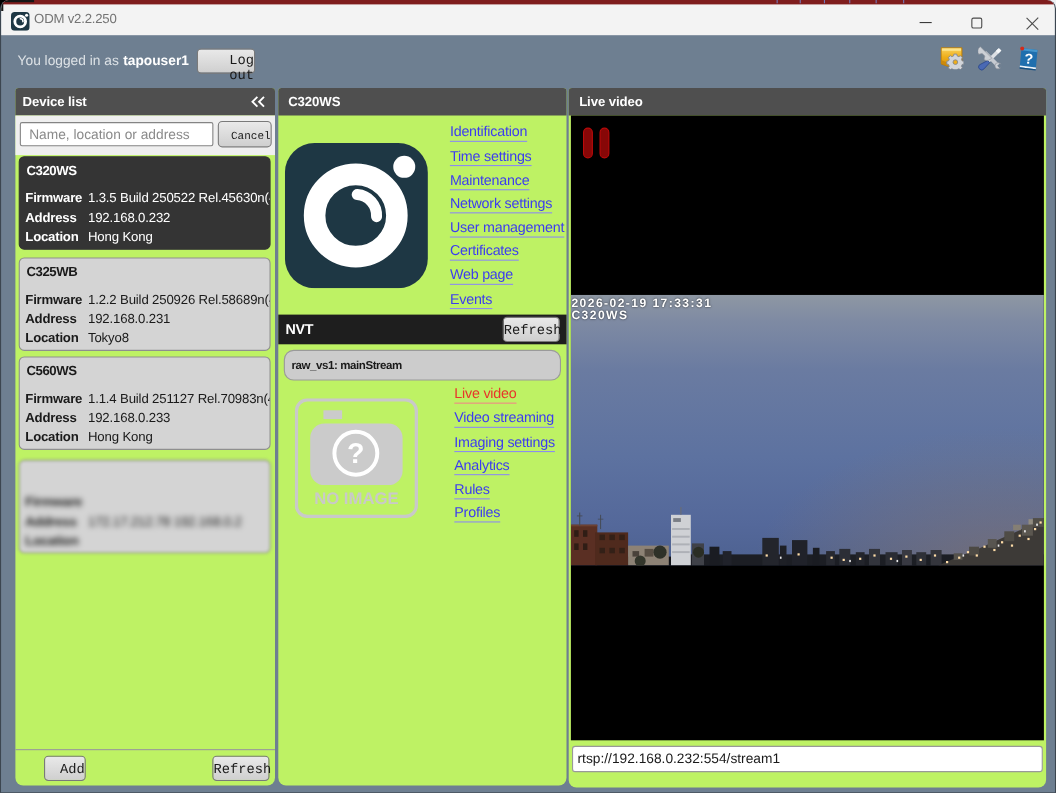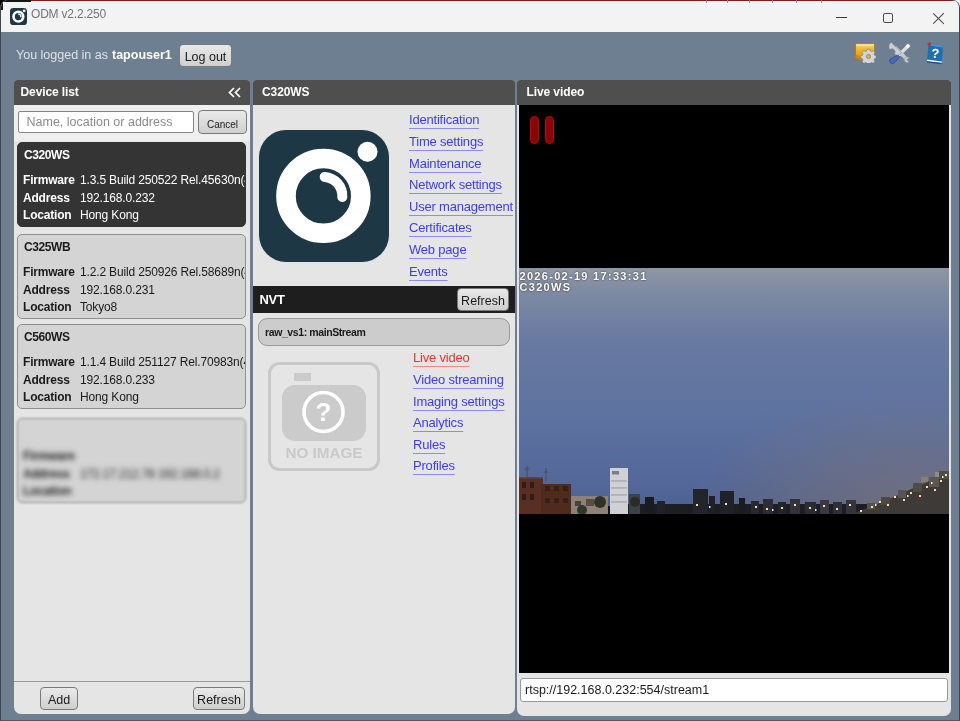--- a/index.html
+++ b/index.html
@@ -3,38 +3,38 @@
 <meta charset="utf-8">
 <style>
   * { margin:0; padding:0; box-sizing:border-box; }
   html,body { width:960px; height:721px; overflow:hidden; }
   body { font-family:"Liberation Sans", sans-serif; position:relative;
          background:linear-gradient(to right, #000 0 640px, #eef1f4 640px); }
   .win { position:absolute; inset:0; background:#6e7f91; border-radius:8px 8px 0 0;
          border-left:1px solid #3c4650; border-right:1px solid #3c4650; border-bottom:1.5px solid #4e5a66; overflow:hidden; }
   
   .titlebar { position:absolute; left:0; top:0; width:100%; height:32px; background:#f3f3f3;
-              border-top:1px solid #7f1d1d; }
+              border-top:4px solid #7f1d1d; }
   .appicon { position:absolute; left:9px; top:7px; }
   .title { position:absolute; left:30px; top:6px; font-size:12px; color:#747474; letter-spacing:-0.2px; }
   .mindash { position:absolute; left:835px; top:15.5px; width:11px; height:1px; background:#3a3a3a; }
   .maxbox { position:absolute; left:882px; top:11.5px; width:10px; height:10px; border:1.2px solid #4a4a4a; border-radius:2px; }
   .closex { position:absolute; left:931px; top:10.5px; width:12px; height:12px; }
   .closex:before,.closex:after { content:""; position:absolute; left:5.5px; top:-1px; width:1.3px; height:15px; background:#4a4a4a; }
   .closex:before { transform:rotate(45deg);} .closex:after{ transform:rotate(-45deg);}
   .topticks { position:absolute; top:0; height:2.5px; background:#7288d2; width:1.3px; opacity:0.85; }
   
   .loginrow { position:absolute; left:0; top:32px; width:100%; height:48px; color:#dde2e6; font-size:13.5px; }
   .loginrow .txt { position:absolute; left:15px; top:16px; font-size:12.5px; }
   .loginrow b { position:absolute; left:96px; color:#ffffff; font-size:12.5px; }
-  button, .btn { font-family:Liberation Sans, sans-serif; background:linear-gradient(#e9e9e9,#cfcfcf);
-        border:1px solid #7a7a7a; border-radius:4px; color:#1a1a1a; text-align:center; position:absolute; }
+  button, .btn { font-family:Liberation Mono, monospace; background:linear-gradient(#e9e9e9,#cfcfcf);
+        border:1px solid #7a7a7a; border-radius:4px; color:#1a1a1a; text-align:right; position:absolute; }
   .logout { left:178px; top:11.5px; width:53px; height:23px; font-size:12.5px; padding-top:3px; }
   
-  .panel { position:absolute; top:80px; background:#e5e5e5; border-radius:3px 3px 7px 7px; }
+  .panel { position:absolute; top:80px; background:#bef264; border-radius:3px 3px 7px 7px; }
   .phead { height:25px; background:#4f4f4f; color:#fff; font-weight:bold; font-size:12px; letter-spacing:-0.1px;
            line-height:25px; padding-left:6.5px; border-radius:3px 3px 0 0; position:relative; }
   #pleft  { left:13px;  width:236px; height:634px; }
   #pmid   { left:252px; width:262px; height:634px; }
   #pright { left:516px; width:434px; height:636px; }
   .searchrow { position:absolute; left:0; top:25px; width:100%; height:36px; background:#efefef; }
   .searchinput { position:absolute; left:3.5px; top:6px; width:176px; height:22px; background:#fff;
                  border:1px solid #848484; border-radius:2px; color:#8a8a8a; font-size:12.5px;
                  line-height:20px; padding-left:8px; }
   .cancel { left:184px; top:5px; width:49px; height:24px; font-size:10px; padding-top:4px; }

